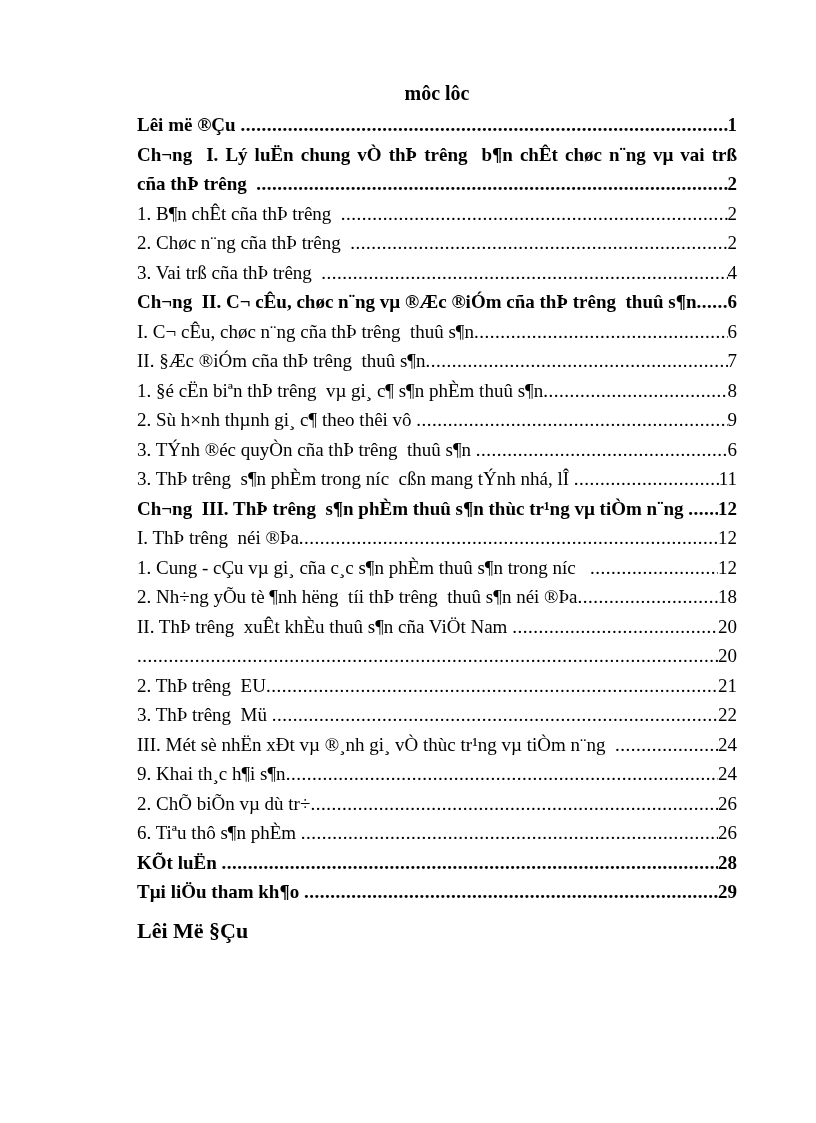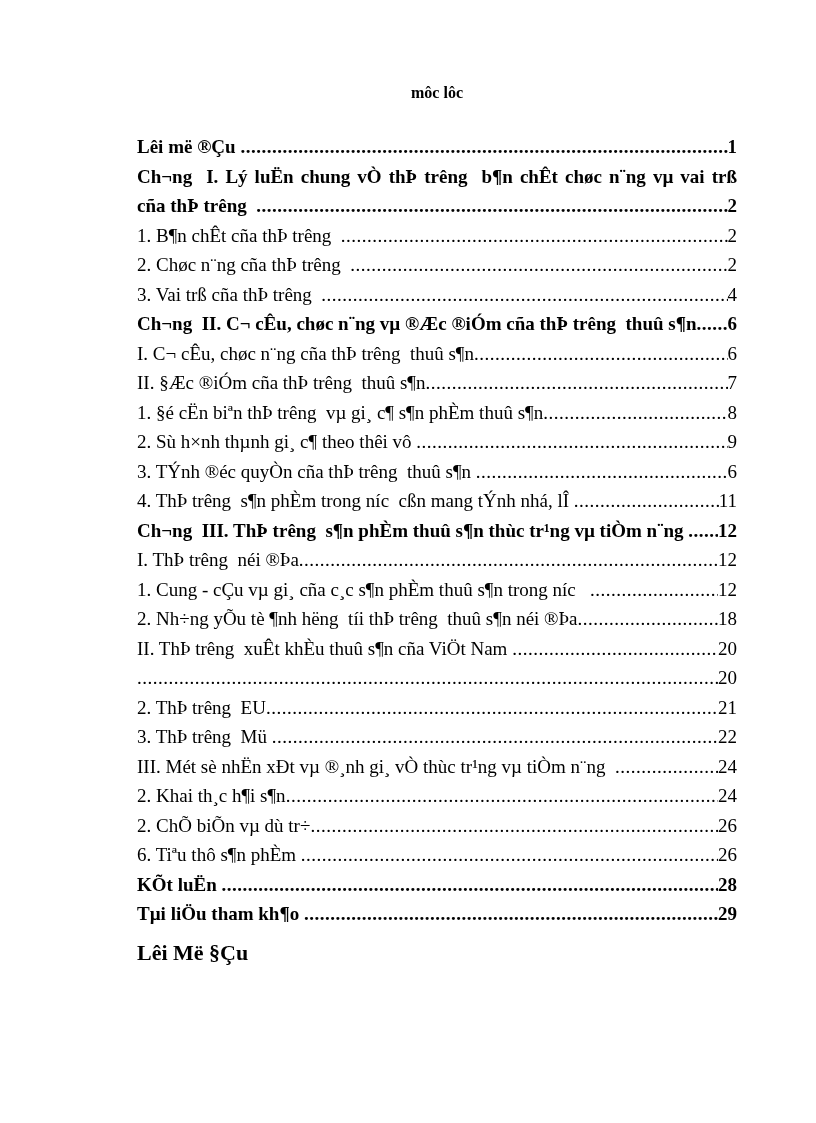--- a/index.html
+++ b/index.html
@@ -12,25 +12,25 @@
     width: 816px;
     height: 1123px;
     box-sizing: border-box;
     background: #ffffff;
     color: #000000;
     font-family: "Liberation Serif", "DejaVu Serif", serif;
     padding: 78px 79px 0 137px;
     overflow: hidden;
   }
   .doc-title {
-    font-size: 16px;
+    font-size: 20px;
     line-height: 30px;
     font-weight: bold;
     text-align: center;
-    margin: 0 0 24px 0;
+    margin: 0 0 2px 0;
   }
   .toc {
     width: 600px;
   }
   .toc-row {
     display: flex;
     align-items: center;
     font-size: 19px;
     line-height: 29.5px;
     height: 29.5px;
@@ -122,21 +122,21 @@
         <span class="label">2. Sù h×nh thµnh gi¸ c¶ theo thêi vô </span>
         <span class="leader"></span>
         <span class="pnum">9</span>
       </div>
       <div class="toc-row">
         <span class="label">3. TÝnh ®éc quyÒn cña thÞ trêng  thuû s¶n </span>
         <span class="leader"></span>
         <span class="pnum">6</span>
       </div>
       <div class="toc-row">
-        <span class="label">4. ThÞ trêng  s¶n phÈm trong níc  cßn mang tÝnh nhá, lÎ </span>
+        <span class="label">3. ThÞ trêng  s¶n phÈm trong níc  cßn mang tÝnh nhá, lÎ </span>
         <span class="leader"></span>
         <span class="pnum">11</span>
       </div>
       <div class="toc-row bold">
         <span class="label">Ch¬ng  III. ThÞ trêng  s¶n phÈm thuû s¶n thùc tr¹ng vµ tiÒm n¨ng </span>
         <span class="leader"></span>
         <span class="pnum">12</span>
       </div>
       <div class="toc-row">
         <span class="label">I. ThÞ trêng  néi ®Þa</span>
@@ -171,21 +171,21 @@
         <span class="label">3. ThÞ trêng  Mü </span>
         <span class="leader"></span>
         <span class="pnum">22</span>
       </div>
       <div class="toc-row">
         <span class="label">III. Mét sè nhËn xÐt vµ ®¸nh gi¸ vÒ thùc tr¹ng vµ tiÒm n¨ng  </span>
         <span class="leader"></span>
         <span class="pnum">24</span>
       </div>
       <div class="toc-row">
-        <span class="label">2. Khai th¸c h¶i s¶n</span>
+        <span class="label">9. Khai th¸c h¶i s¶n</span>
         <span class="leader"></span>
         <span class="pnum">24</span>
       </div>
       <div class="toc-row">
         <span class="label">2. ChÕ biÕn vµ dù tr÷</span>
         <span class="leader"></span>
         <span class="pnum">26</span>
       </div>
       <div class="toc-row">
         <span class="label">6. Tiªu thô s¶n phÈm </span>

